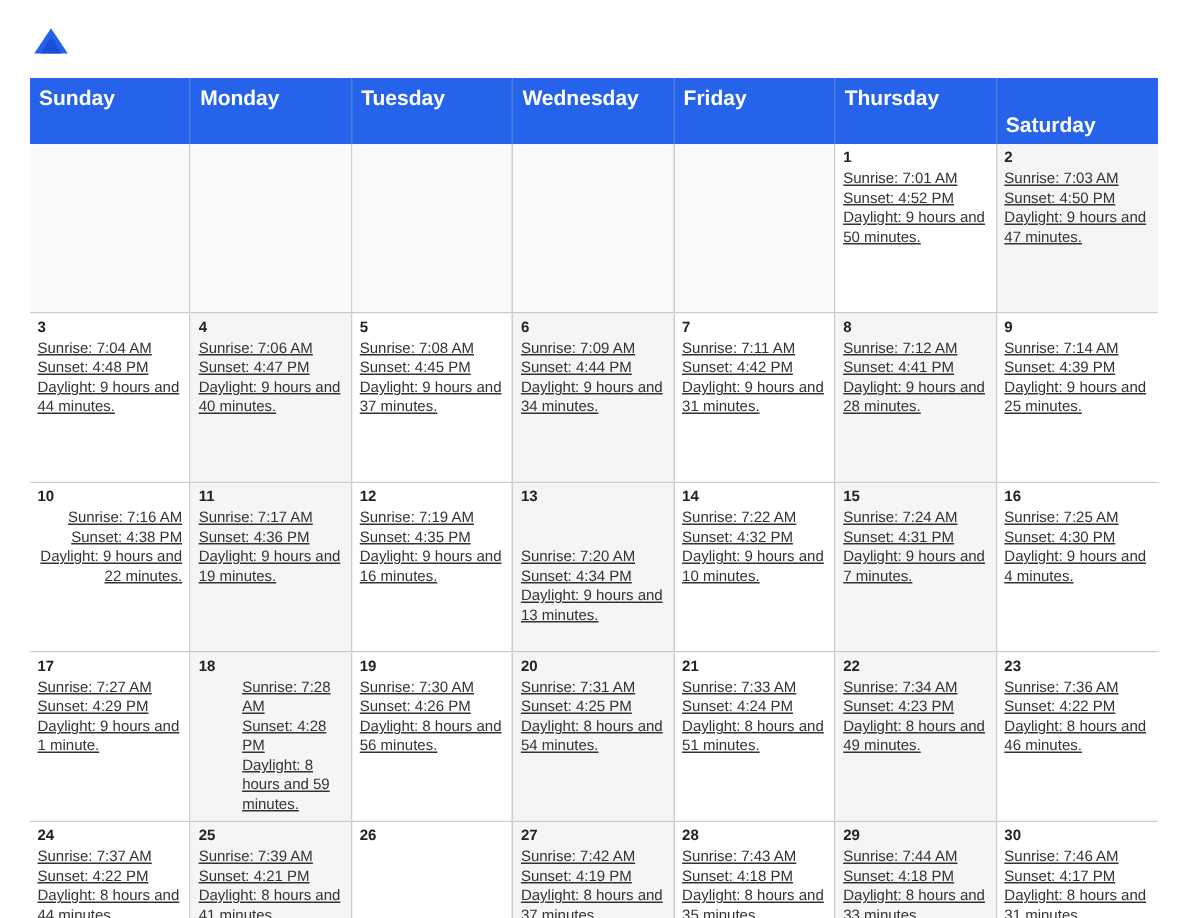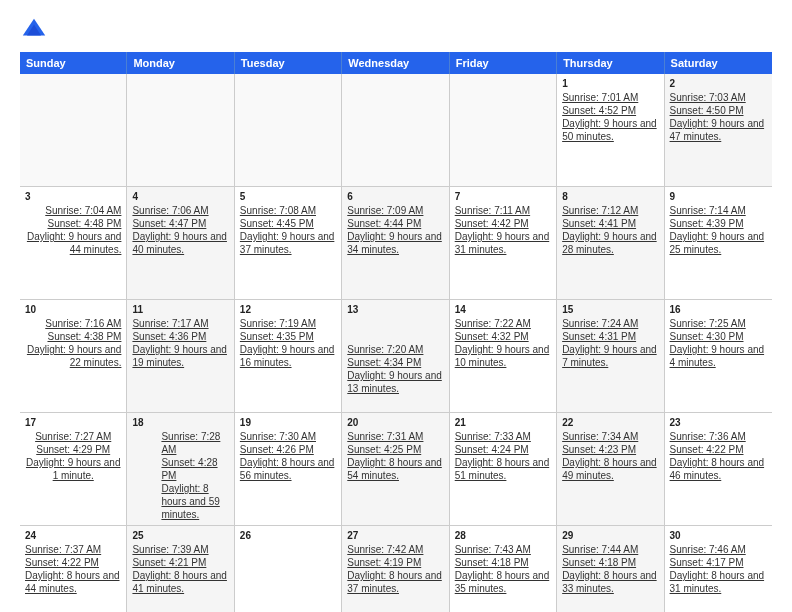--- a/index.html
+++ b/index.html
@@ -65,26 +65,26 @@
       display: flex;
       flex-direction: column;
     }
     .cal-header {
       display: grid;
       grid-template-columns: repeat(7, 1fr);
       background: #2563eb;
     }
     .cal-header-cell {
       color: #fff;
-      font-size: 11px;
+      font-size: 14px;
       font-weight: bold;
       padding: 5px 6px;
       border-right: 1px solid #4a7fd4;
     }
-    .cal-header-cell:last-child { border-right: none; }
+    .cal-header-cell:last-child { border-right: none; margin-top: 18px; }
     .cal-body {
       flex: 1;
       display: grid;
       grid-template-rows: repeat(5, 1fr);
     }
     .cal-row {
       display: grid;
       grid-template-columns: repeat(7, 1fr);
       border-bottom: 1px solid #ccc;
     }
@@ -161,21 +161,21 @@
           <div class="cal-cell alt">
             <div class="day-num">2</div>
             <div class="cell-text" style="white-space: pre-line;">Sunrise: 7:03 AM
 Sunset: 4:50 PM
 Daylight: 9 hours and 47 minutes.</div>
           </div>
         </div>
         <div class="cal-row">
           <div class="cal-cell">
             <div class="day-num">3</div>
-            <div class="cell-text" style="white-space: pre-line; text-align: right;">Sunrise: 7:04 AM
+            <div class="cell-text" style="white-space: pre-line;">Sunrise: 7:04 AM
 Sunset: 4:48 PM
 Daylight: 9 hours and 44 minutes.</div>
           </div>
           <div class="cal-cell alt">
             <div class="day-num">4</div>
             <div class="cell-text" style="white-space: pre-line;">Sunrise: 7:06 AM
 Sunset: 4:47 PM
 Daylight: 9 hours and 40 minutes.</div>
           </div>
           <div class="cal-cell">
@@ -249,21 +249,21 @@
           <div class="cal-cell">
             <div class="day-num">16</div>
             <div class="cell-text" style="white-space: pre-line;">Sunrise: 7:25 AM
 Sunset: 4:30 PM
 Daylight: 9 hours and 4 minutes.</div>
           </div>
         </div>
         <div class="cal-row">
           <div class="cal-cell">
             <div class="day-num">17</div>
-            <div class="cell-text" style="white-space: pre-line; text-align: center;">Sunrise: 7:27 AM
+            <div class="cell-text" style="white-space: pre-line;">Sunrise: 7:27 AM
 Sunset: 4:29 PM
 Daylight: 9 hours and 1 minute.</div>
           </div>
           <div class="cal-cell alt">
             <div class="day-num">18</div>
             <div class="cell-text" style="white-space: pre-line; margin-left: 29px;">Sunrise: 7:28 AM
 Sunset: 4:28 PM
 Daylight: 8 hours and 59 minutes.</div>
           </div>
           <div class="cal-cell">

